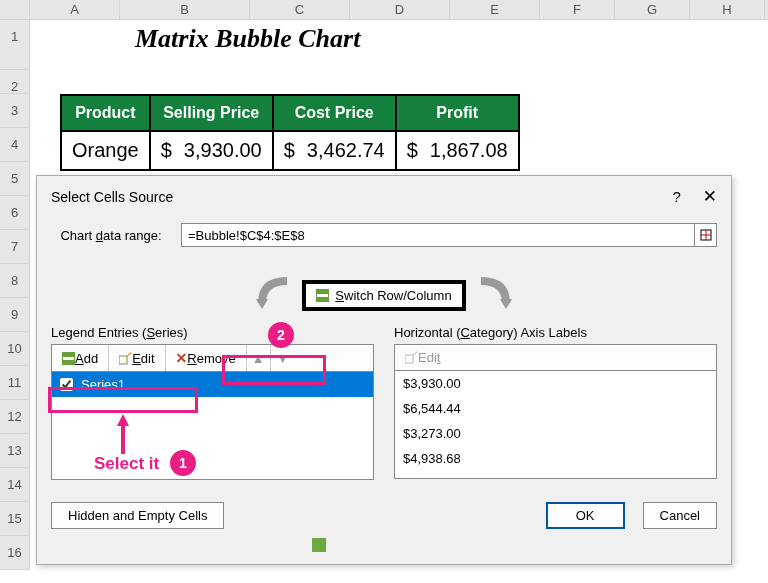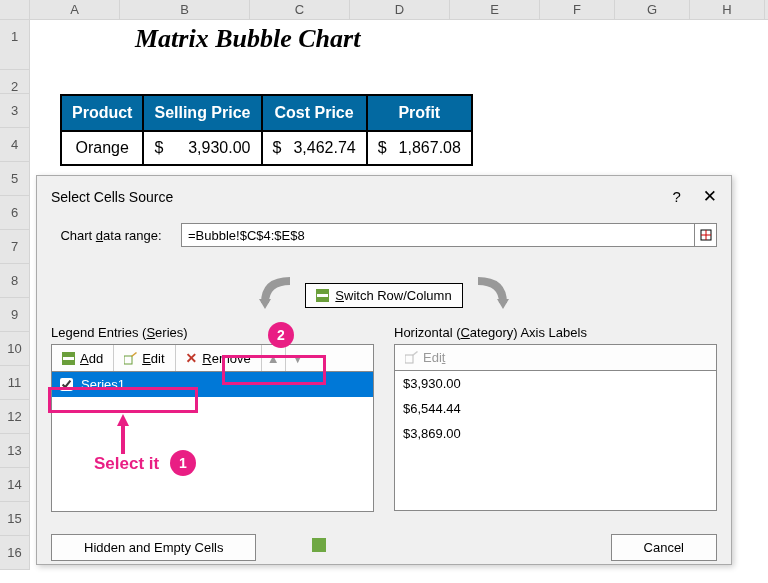--- a/index.html
+++ b/index.html
@@ -8,59 +8,59 @@
 .sheet { position: relative; background: #fff; }
 .col-headers { display: flex; height: 20px; background: #e6e6e6; border-bottom: 1px solid #d4d4d4; }
 .col-header { text-align: center; line-height: 20px; color: #555; border-right: 1px solid #d4d4d4; font-size: 13px; }
 .row-headers { position: absolute; left: 0; top: 20px; width: 30px; }
 .row-header { height: 34px; text-align: center; line-height: 34px; color: #555; border-right: 1px solid #d4d4d4; border-bottom: 1px solid #d4d4d4; background: #e6e6e6; font-size: 13px; }
 
 .grid-area { margin-left: 30px; position: relative; }
 .title-text { font-family: 'Times New Roman', serif; font-weight: bold; font-style: italic; font-size: 26px; position: absolute; left: 105px; top: 4px; }
 
 .table1 { position: absolute; left: 30px; top: 74px; border-collapse: collapse; }
-.table1 th { background: #0369a1; color: #fff; font-weight: bold; padding: 8px 10px; border: 2px solid #000; font-size: 16px; }
-.table1 td { padding: 7px 10px; border: 2px solid #000; font-size: 16px; text-align: center; }
+.table1 th { background: #15803d; color: #fff; font-weight: bold; padding: 8px 10px; border: 2px solid #000; font-size: 16px; }
+.table1 td { padding: 7px 10px; border: 2px solid #000; font-size: 20px; text-align: center; }
 .table1 .money-cell { display: flex; justify-content: space-between; gap: 12px; }
 
 
 .dialog { position: absolute; left: 36px; top: 175px; width: 696px; height: 390px; background: #f0f0f0; border: 1px solid #aaa; box-shadow: 2px 2px 6px rgba(0,0,0,0.2); }
 .dialog-title { padding: 10px 14px; font-size: 14px; display: flex; justify-content: space-between; align-items: center; }
 .dialog-title-right { display: flex; gap: 22px; align-items: center; }
 .help-icon { font-size: 15px; cursor: pointer; }
 .close-icon { font-size: 17px; cursor: pointer; }
 .dialog-body { padding: 6px 14px 12px; }
 .range-row { display: flex; align-items: center; gap: 10px; margin-bottom: 14px; }
 .range-label { width: 120px; text-align: center; }
 .range-input { flex: 1; display: flex; border: 1px solid #888; background: #fff; height: 24px; }
 .range-input input { flex: 1; border: none; padding: 0 6px; font-size: 13px; outline: none; font-family: inherit; }
 .range-picker-btn { width: 22px; border-left: 1px solid #888; display: flex; align-items: center; justify-content: center; font-size: 11px; cursor: pointer; }
 
 .switch-row { display: flex; justify-content: center; align-items: center; gap: 10px; margin: 30px 0 12px; position: relative; }
 .arrow-curve { width: 40px; height: 36px; }
-.switch-btn { border: 1px solid #000000; background: #fdfdfd; padding: 4px 10px; font-size: 13px; cursor: pointer; display: flex; align-items: center; gap: 6px; }
+.switch-btn { border: 4px solid #000000; background: #fdfdfd; padding: 4px 10px; font-size: 13px; cursor: pointer; display: flex; align-items: center; gap: 6px; }
 .switch-btn .u { text-decoration: underline; }
 
 .panels { display: flex; gap: 20px; }
 .panel { flex: 1; }
 .panel-label { font-size: 13px; margin-bottom: 4px; }
 .panel-label .u { text-decoration: underline; }
 .toolbar { display: flex; border: 1px solid #888; background: #fdfdfd; }
-.toolbar button { border: none; border-right: 1px solid #ccc; background: transparent; padding: 5px 10px; font-size: 13px; cursor: pointer; display: flex; align-items: center; gap: 5px; }
+.toolbar button { border: none; border-right: 1px solid #ccc; background: transparent; padding: 5px 10px; font-size: 13px; cursor: pointer; display: flex; align-items: center; }
 .toolbar button:last-child { border-right: none; }
 .toolbar button.disabled { color: #999; }
 .toolbar .u { text-decoration: underline; }
 
-.listbox { border: 1px solid #888; border-top: none; background: #fff; height: 140px; overflow: auto; font-size: 13px; }
+.listbox { border: 1px solid #888; border-top: none; background: #fff; height: 108px; overflow: auto; font-size: 13px; }
 .listbox .item { padding: 5px 8px; display: flex; align-items: center; gap: 8px; }
 .listbox .item.selected { background: #0078d7; color: #fff; }
 .listbox .item input[type=checkbox] { accent-color: #fff; }
 
 .dialog-footer { display: flex; justify-content: space-between; padding: 10px 14px; align-items: center; }
-.footer-left button, .footer-right button { border: 1px solid #888; background: #fdfdfd; padding: 5px 32px; font-size: 13px; cursor: pointer; }
+.footer-left button, .footer-right button { border: 1px solid #888; background: #fdfdfd; padding: 5px 16px; font-size: 13px; cursor: pointer; }
 .footer-right { display: flex; gap: 18px; }
 .footer-right .ok-btn { border: 2px solid #0054a6; padding: 4px 28px; }
 
 
 .annot-box { position: absolute; border: 3px solid #e91e84; pointer-events: none; }
 .annot-circle { position: absolute; width: 26px; height: 26px; background: #e91e84; color: #fff; border-radius: 50%; display: flex; align-items: center; justify-content: center; font-weight: bold; font-size: 14px; pointer-events: none; }
 .annot-arrow { position: absolute; pointer-events: none; }
 .annot-text { position: absolute; font-weight: bold; color: #e91e84; font-size: 17px; pointer-events: none; }
 
 .brand { position: absolute; left: 312px; top: 538px; font-size: 12px; color: #888; display: flex; align-items: center; gap: 6px; letter-spacing: 0.5px; }
@@ -221,32 +221,36 @@
             </button>
         </div>
         <div class="listbox">
           <div class="item">
               <span>$3,930.00</span>
             </div>
           <div class="item">
               <span>$6,544.44</span>
             </div>
           <div class="item">
-              <span>$3,869.00</span>
+              <span>$3,273.00</span>
+            </div>
+          <div class="item">
+              <span>$4,938.68</span>
             </div>
         </div>
       </div>
     </div>
   </div>
 
   <div class="dialog-footer">
     <div class="footer-left">
       <button><span class="u">H</span>idden and Empty Cells</button>
     </div>
     <div class="footer-right">
+      <button class="ok-btn">OK</button>
       <button>Cancel</button>
     </div>
   </div>
 </div>
 
 <div class="annot-box" style="left:48px; top:387px; width:150px; height:26px;"></div>
 <div class="annot-box" style="left:222px; top:355px; width:104px; height:30px;"></div>
 <div class="annot-circle" style="left:268px; top:322px;">2</div>
 <div class="annot-circle" style="left:170px; top:450px;">1</div>
 <svg class="annot-arrow" style="left:116px; top:414px;" width="14" height="40">

